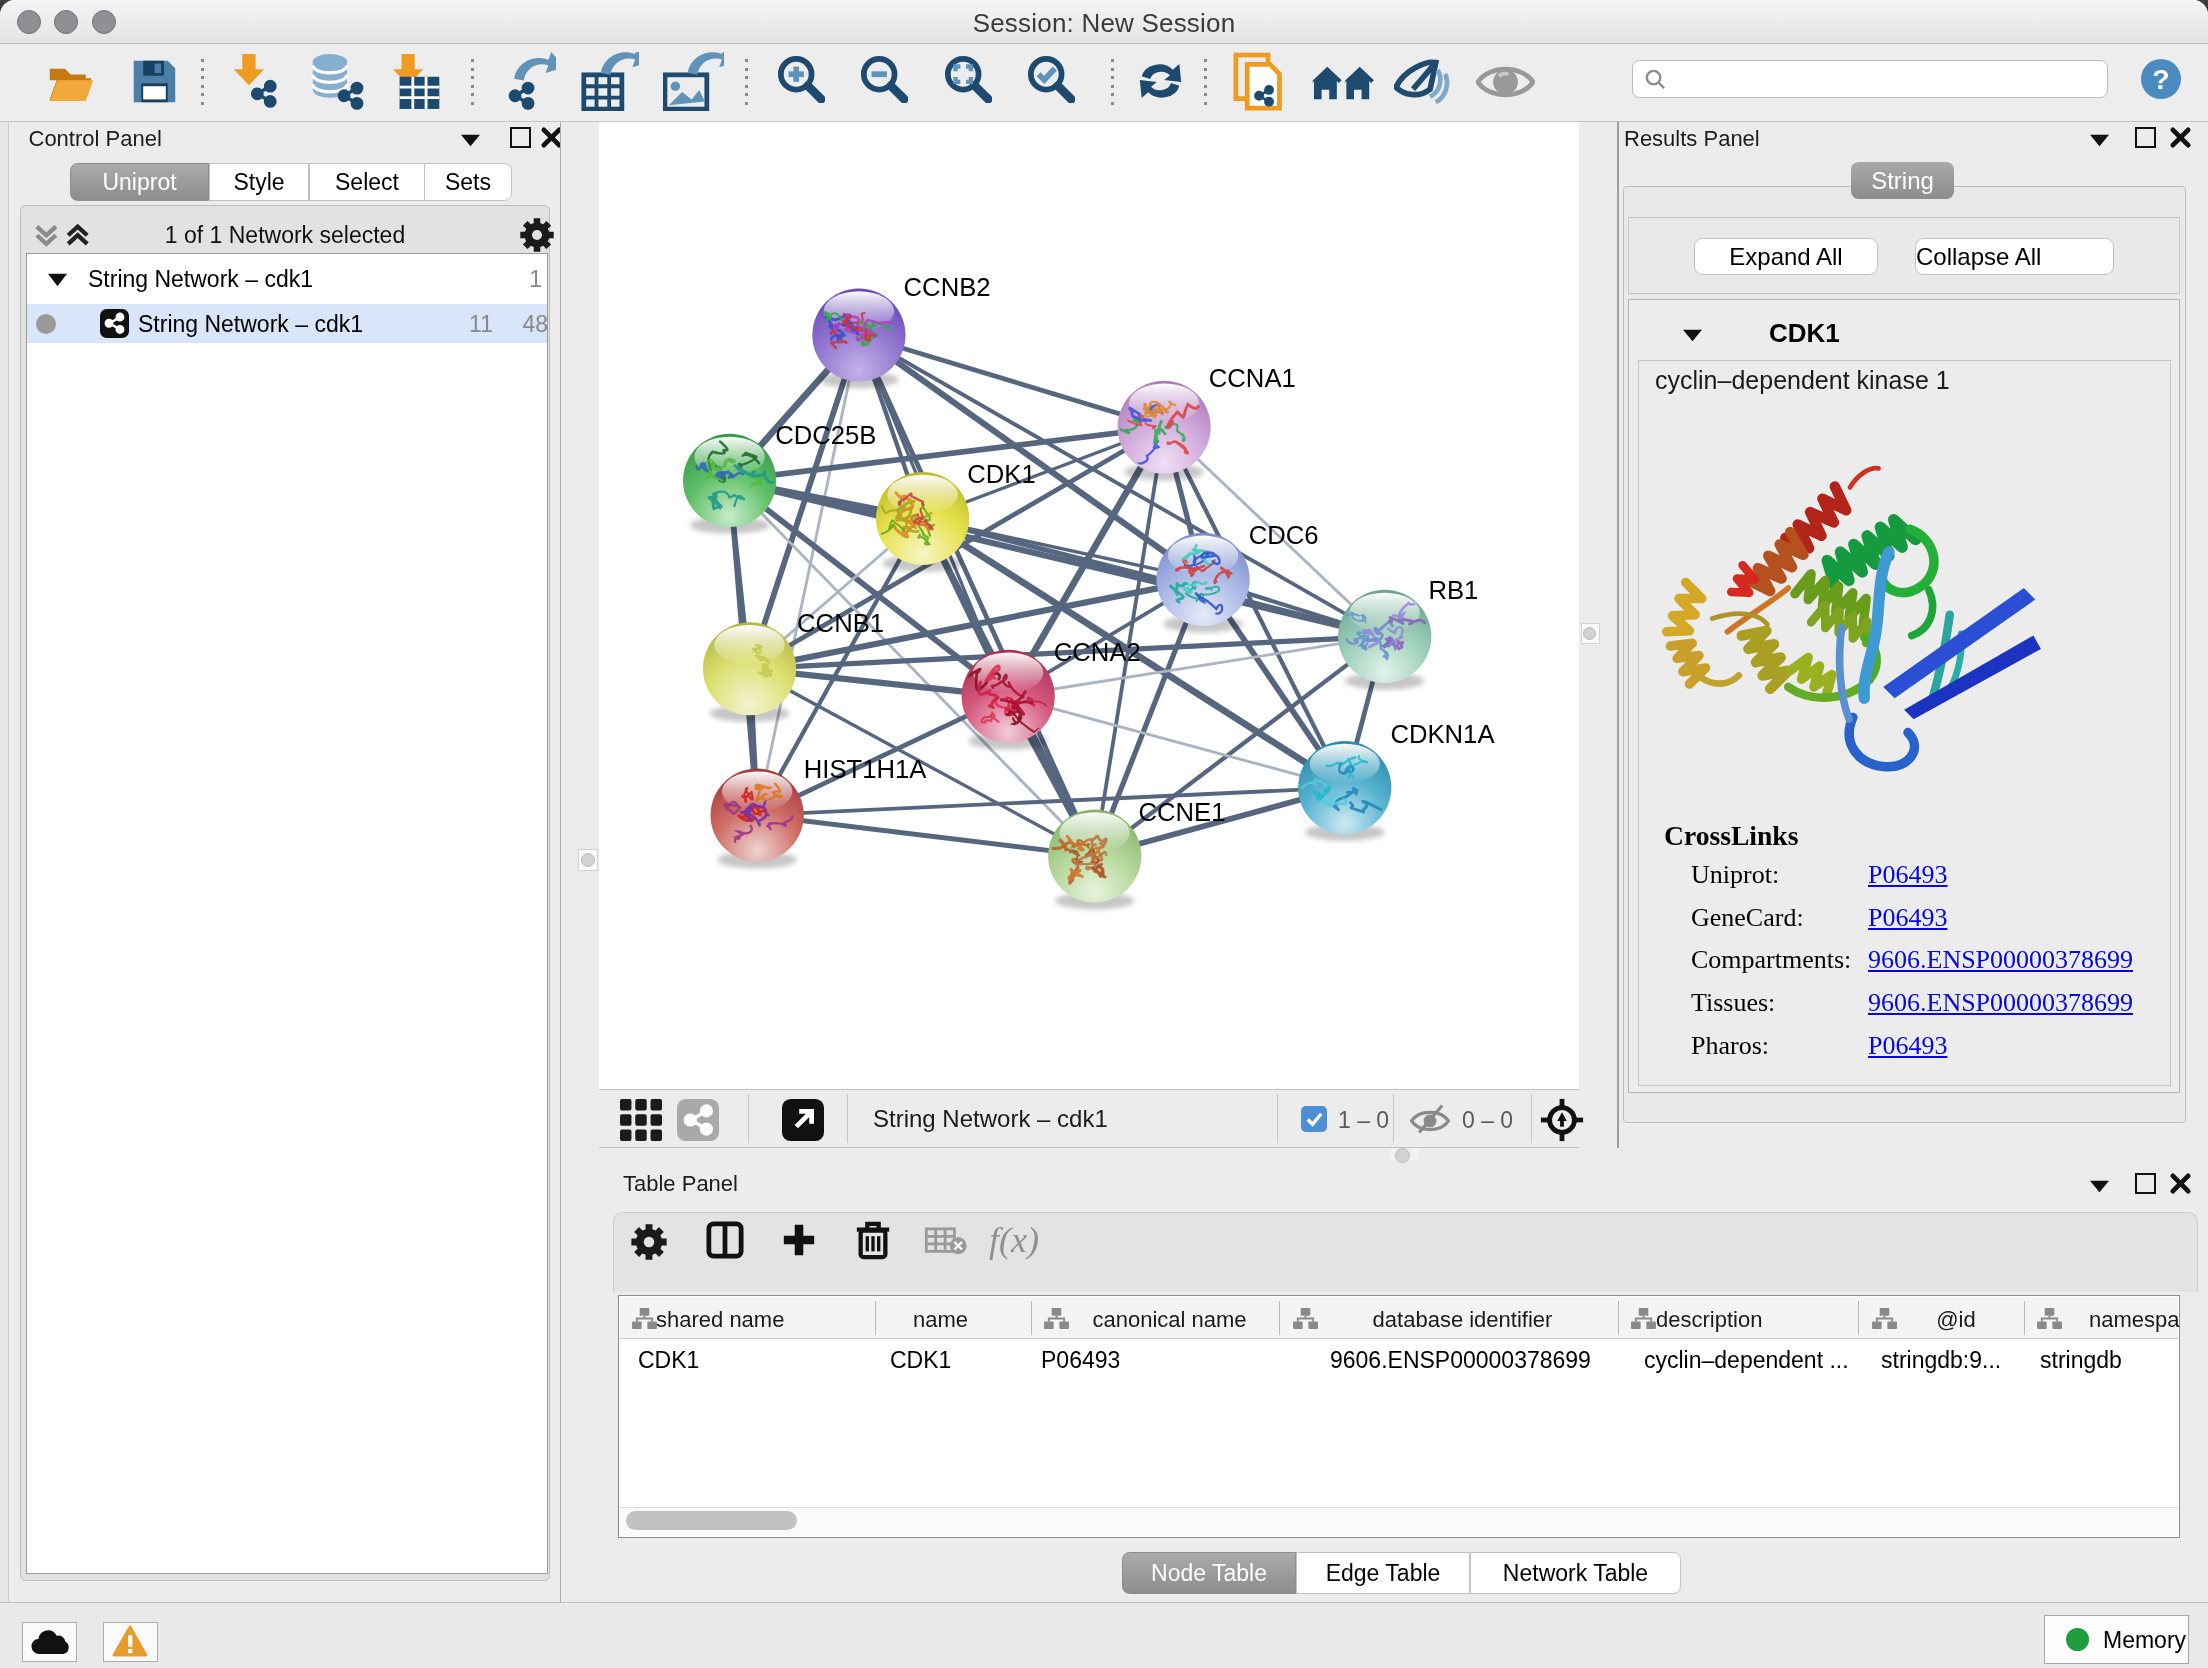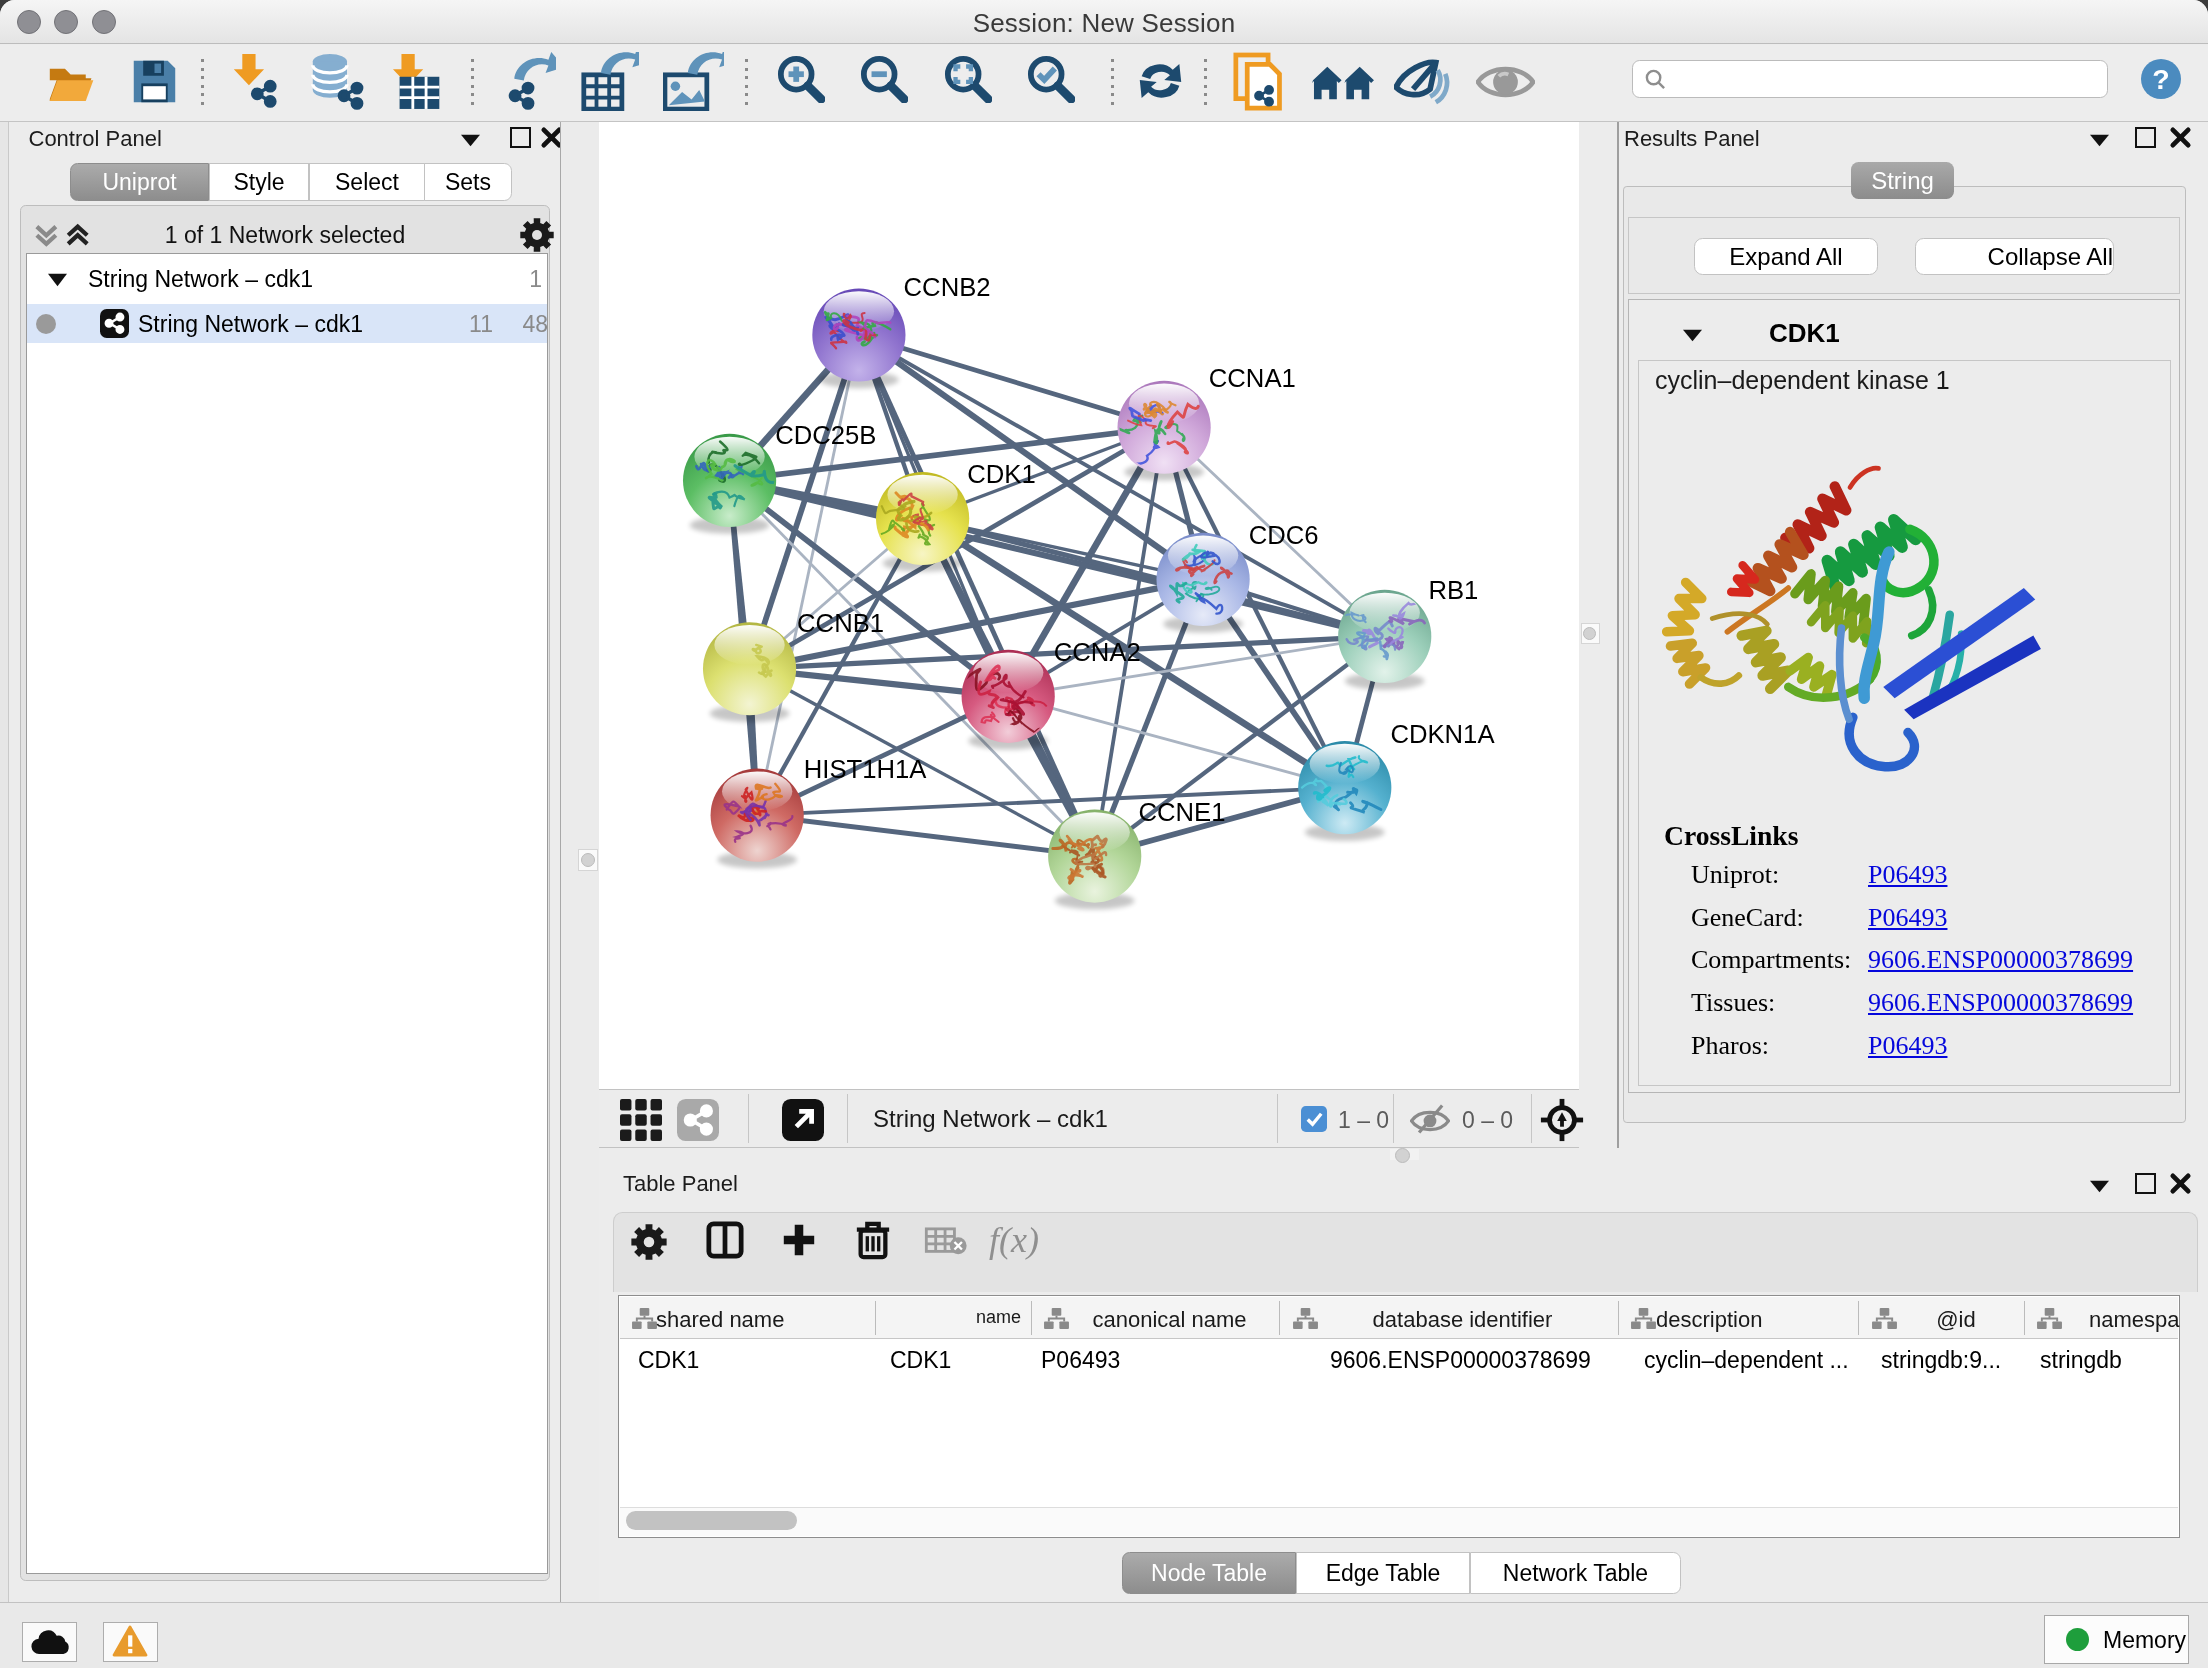--- a/index.html
+++ b/index.html
@@ -635,21 +635,21 @@
       <path d="M3,5 h20 l-10,12 z" fill="#111"></path>
     </svg>
 <div class="abs" style="left:2135px;top:127px;width:21px;height:21px;border:2.9px solid #111"></div>
 <svg class="abs" style="left:2169px;top:126px" width="23" height="23" viewBox="0 0 24 24">
       <path d="M4,4 L20,20 M20,4 L4,20" stroke="#111" stroke-width="5" stroke-linecap="round"></path>
     </svg>
 <div class="abs" style="left:1623px;top:186px;width:563px;height:937px;background:#e9e9e9;border:1px solid #bdbdbd;border-radius:3.8px"></div>
 <div class="abs" style="left:1851px;top:162px;width:103px;height:37px;background:linear-gradient(#a9a9a9,#8c8c8c);border-radius:7.6px;color:#fff;font-size:24px;text-align:center;line-height:37px">String</div>
 <div class="abs" style="left:1628px;top:217px;width:552px;height:77px;border:1px solid #c6c6c6"></div>
 <div class="abs" style="left:1694px;top:238px;width:184px;height:37px;background:#fff;border:1px solid #c2c2c2;border-radius:8.6px;font-size:24px;color:#000;text-align:center;line-height:35px">Expand All</div>
-<div class="abs" style="left:1915px;top:238px;width:199px;height:37px;background:#fff;border:1px solid #c2c2c2;border-radius:8.6px;font-size:24px;color:#000;text-align:right;line-height:35px">Collapse All</div>
+<div class="abs" style="left:1915px;top:238px;width:199px;height:37px;background:#fff;border:1px solid #c2c2c2;border-radius:8.6px;font-size:24px;color:#000;text-align:left;line-height:35px">Collapse All</div>
 <div class="abs" style="left:1628px;top:299px;width:552px;height:794px;border:1px solid #b5b5b5;background:#ececec"></div>
 <svg class="abs" style="left:1680px;top:325px" width="25" height="19" viewBox="0 0 26 20">
       <path d="M3,5 h20 l-10,12 z" fill="#111"></path>
     </svg>
 <div class="abs" style="left:1769px;top:318px;font-size:26px;font-weight:700;color:#000">CDK1</div>
 <div class="abs" style="left:1638px;top:360px;width:533px;height:726px;border:1px solid #c6c6c6;background:#ececec"></div>
 <div class="abs" style="left:1655px;top:366px;font-size:25px;color:#1a1a1a">cyclin–dependent kinase 1</div>
 <svg class="abs" style="left:1655px;top:438px" width="390" height="342" viewBox="0 0 410 360">
       <path d="M205,52 c8,-14 22,-22 30,-20" stroke="#cc3322" stroke-width="5" fill="none" stroke-linecap="round"></path>
       <path d="M189,51 L201,76 L176,64 L188,89 L163,78 L175,103 L150,91 L162,116 L137,105" stroke="#b22318" stroke-width="11" fill="none" stroke-linejoin="round" stroke-linecap="round"></path>
@@ -737,21 +737,21 @@
 <svg class="abs" style="left:632px;top:1307px" width="25" height="23" viewBox="0 0 26 24">
       <g fill="#8a8a8a">
         <rect x="8" y="1" width="10" height="8" rx="1"></rect>
         <rect x="0" y="15" width="10" height="8" rx="1"></rect>
         <rect x="16" y="15" width="10" height="8" rx="1"></rect>
         <path d="M13,9 v3 M5,15 v-3 h16 v3" stroke="#8a8a8a" stroke-width="2" fill="none"></path>
       </g>
     </svg>
 <div class="abs" style="left:656px;top:1307px;width:209px;font-size:22px;color:#1a1a1a;overflow:hidden;white-space:nowrap">shared name</div>
 <div class="abs" style="left:875px;top:1301px;width:1px;height:34px;background:#bbb"></div>
-<div class="abs" style="left:913px;top:1307px;width:108px;text-align:right;font-size:18px;color:#1a1a1a;overflow:hidden;white-space:nowrap">name</div>
+<div class="abs" style="left:913px;top:1307px;width:108px;text-align:left;font-size:22px;color:#1a1a1a;overflow:hidden;white-space:nowrap">name</div>
 <div class="abs" style="left:1031px;top:1301px;width:1px;height:34px;background:#bbb"></div>
 <svg class="abs" style="left:1044px;top:1307px" width="25" height="23" viewBox="0 0 26 24">
       <g fill="#8a8a8a">
         <rect x="8" y="1" width="10" height="8" rx="1"></rect>
         <rect x="0" y="15" width="10" height="8" rx="1"></rect>
         <rect x="16" y="15" width="10" height="8" rx="1"></rect>
         <path d="M13,9 v3 M5,15 v-3 h16 v3" stroke="#8a8a8a" stroke-width="2" fill="none"></path>
       </g>
     </svg>
 <div class="abs" style="left:1069px;top:1307px;width:201px;text-align:center;font-size:22px;color:#1a1a1a;overflow:hidden;white-space:nowrap">canonical name</div>

